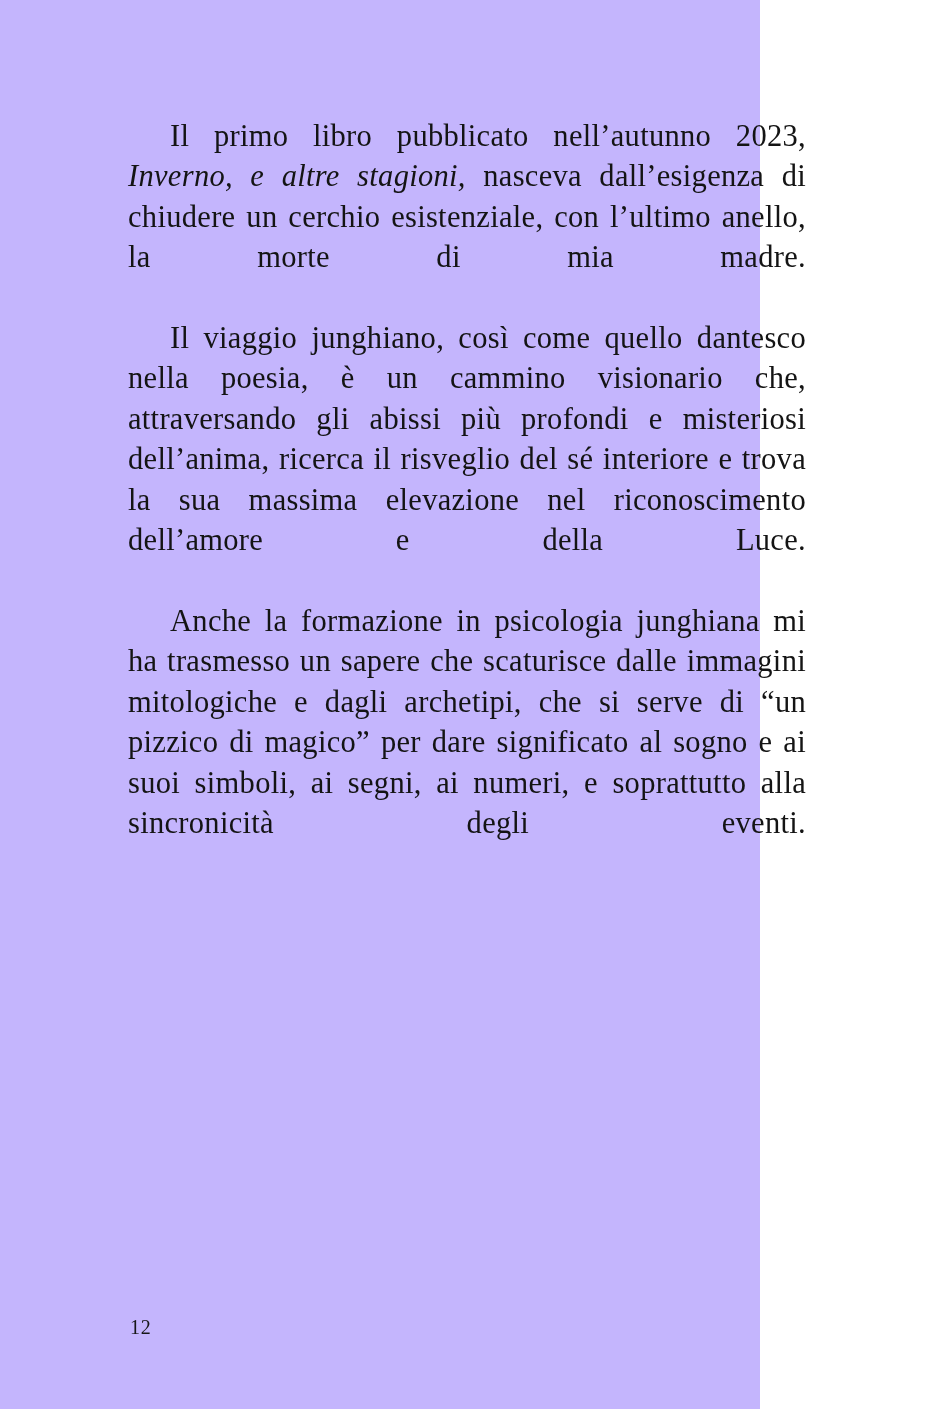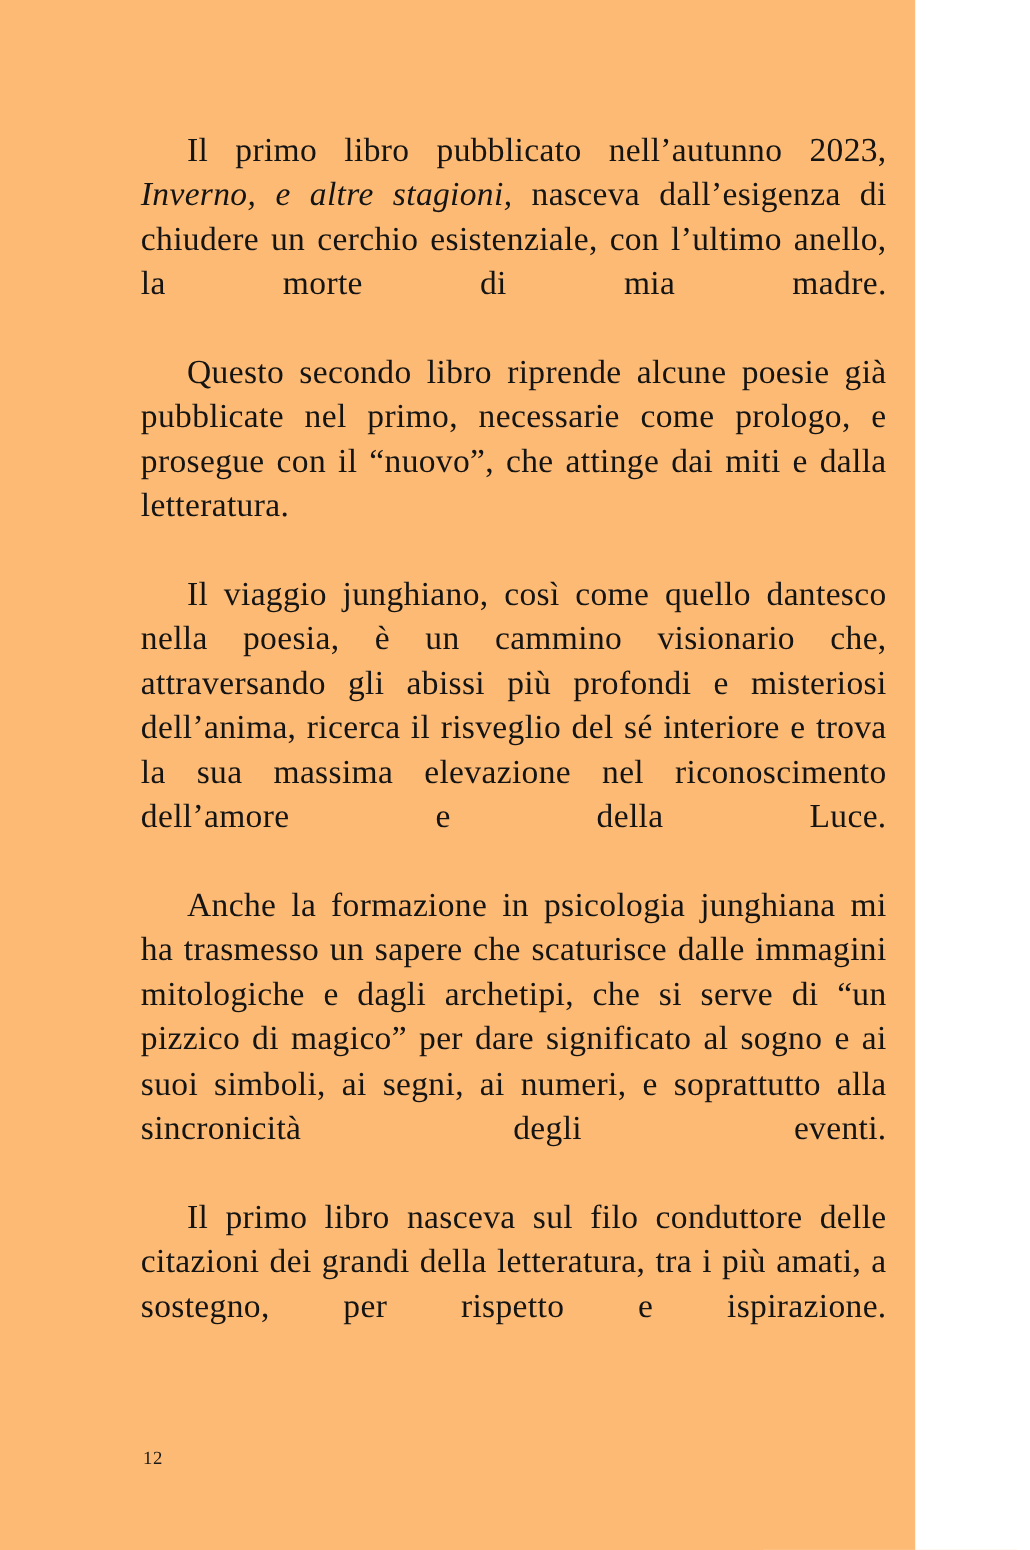--- a/index.html
+++ b/index.html
@@ -13,23 +13,23 @@
     font-family: "Liberation Serif", "DejaVu Serif", serif;
     color: #141414;
     overflow: hidden;
     position: relative;
   }
 
   .page {
     position: absolute;
     left: 0;
     top: 0;
-    width: 832px;
+    width: 760px;
     height: 1409px;
-    background: #fdba74;
+    background: #c4b5fd;
   }
 
   .text-block {
     position: absolute;
     left: 128px;
     top: 116px;
     width: 678px;
   }
 
   p.para {
@@ -54,41 +54,39 @@
   }
 
   em.title {
     font-style: italic;
   }
 
   .folio {
     position: absolute;
     left: 130px;
     top: 1317px;
-    font-size: 17px;
+    font-size: 20px;
     line-height: 1;
     letter-spacing: 0.04em;
     color: #171717;
   }
 </style>
 </head>
 <body>
 
 <div class="page">
 
   <div class="text-block">
 
     <p class="para"><span>Il primo libro pubblicato nell’autunno 2023, </span><em class="title">Inverno, e altre stagioni,</em><span> nasceva dall’esigenza di chiudere un cerchio esistenziale, con l’ultimo anello, la morte di mia madre.</span></p>
 
-    <p class="para"><span>Questo secondo libro riprende alcune poesie già pubblicate nel primo, necessarie come prologo, e prosegue con il “nuovo”, che attinge dai miti e dalla letteratura.</span></p>
 
     <p class="para"><span>Il viaggio junghiano, così come quello dantesco nella poesia, è un cammino visionario che, attraversando gli abissi più profondi e misteriosi dell’anima, ricerca il risveglio del sé interiore e trova la sua massima elevazione nel riconoscimento dell’amore e della Luce.</span></p>
 
     <p class="para"><span>Anche la formazione in psicologia junghiana mi ha trasmesso un sapere che scaturisce dalle immagini mitologiche e dagli archetipi, che si serve di “un pizzico di magico” per dare significato al sogno e ai suoi simboli, ai segni, ai numeri, e soprattutto alla sincronicità degli eventi.</span></p>
 
-    <p class="para"><span>Il primo libro nasceva sul filo conduttore delle citazioni dei grandi della letteratura, tra i più amati, a sostegno, per rispetto e ispirazione.</span></p>
 
 
   </div>
 
   <div class="folio">12</div>
 
 </div>
 
 </body></html>

